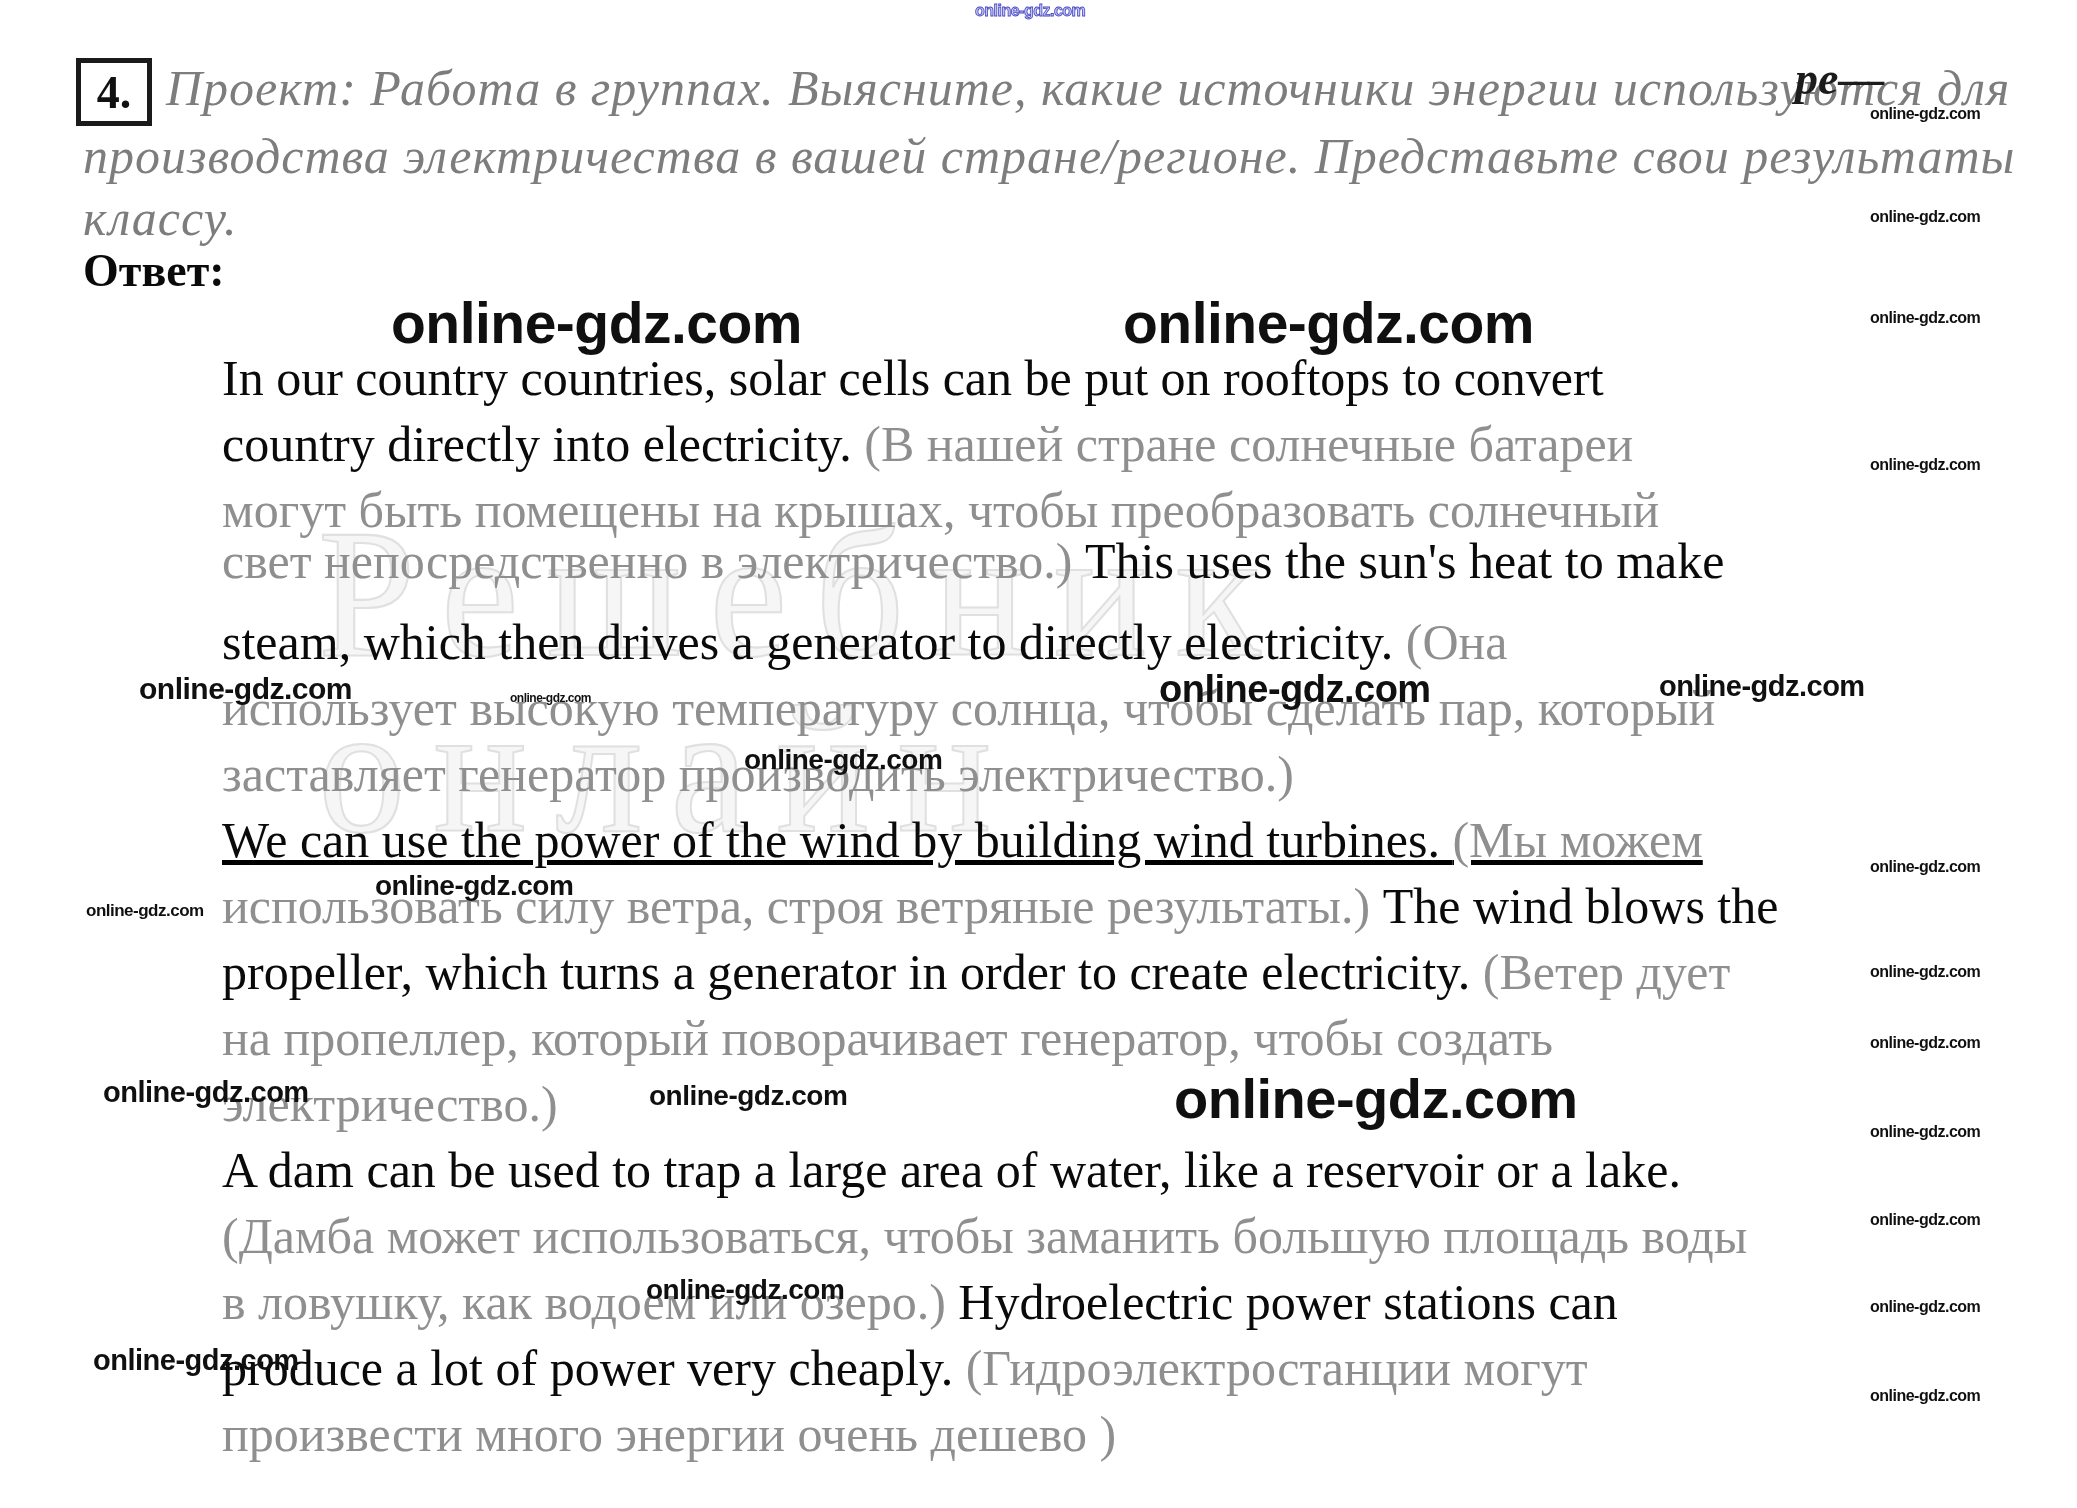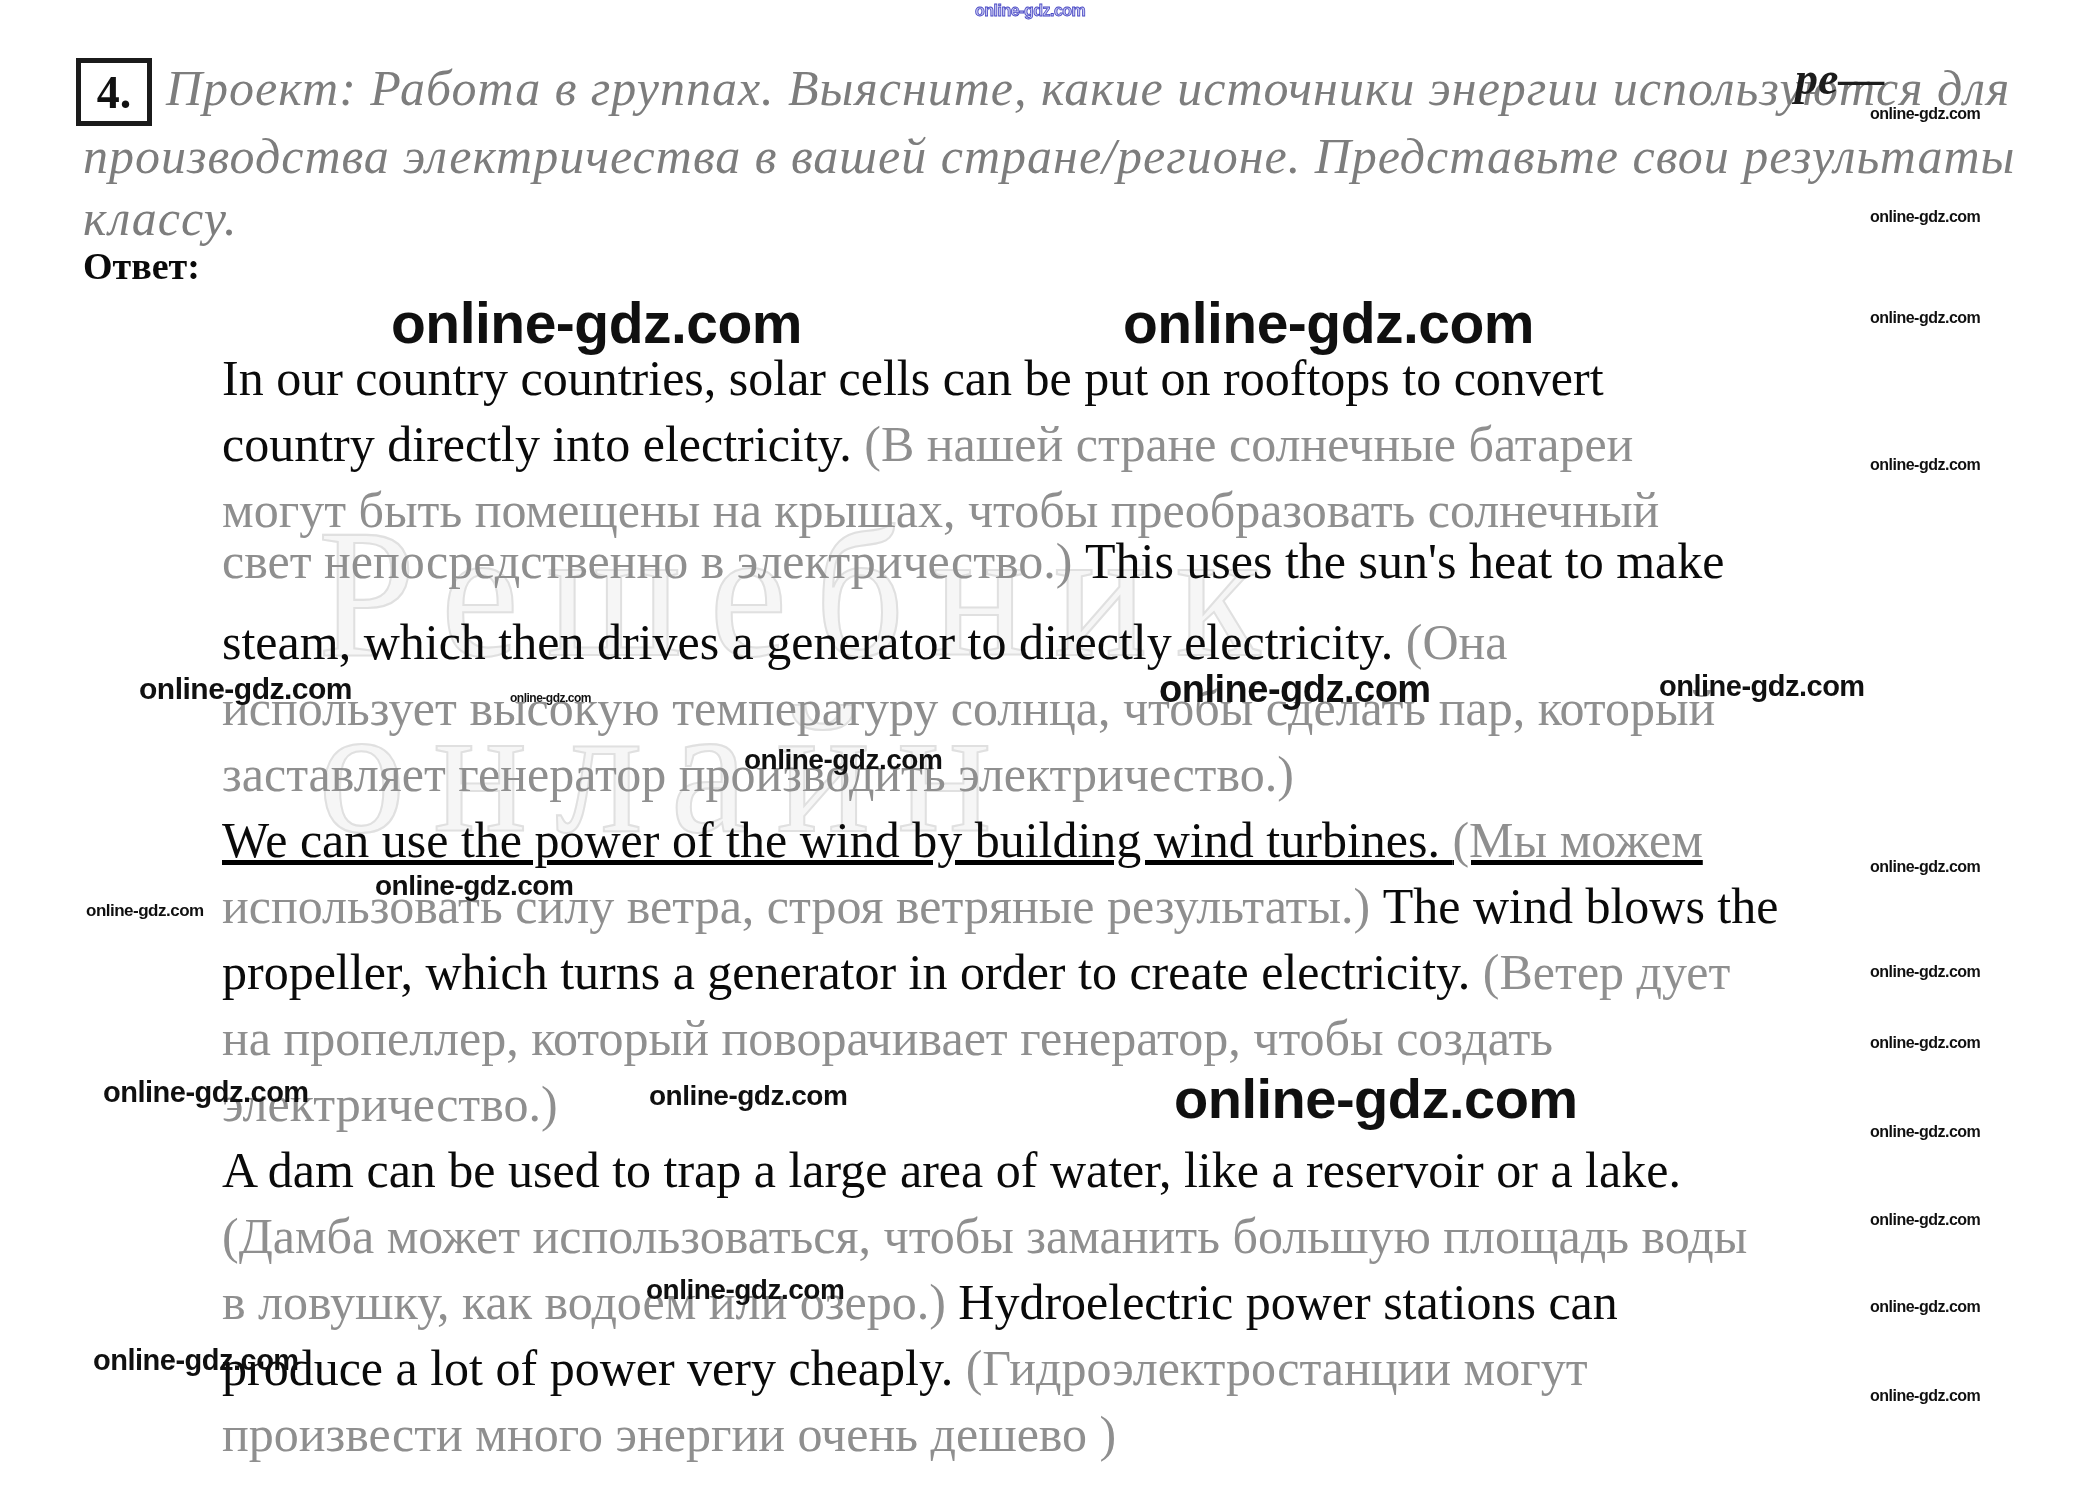--- a/index.html
+++ b/index.html
@@ -33,21 +33,21 @@
   #stmt-0{left:166px;top:52px;margin-top:6px;}
   #stmt-1{left:83px;top:126px;}
   #stmt-2{left:83px;top:188px;}
   .corner-fragment{
     position:absolute;left:1795px;top:52px;z-index:2;
     font-style:italic;font-weight:bold;font-size:46px;color:#1c1c1c;white-space:nowrap;
   }
   
   .answer-label{
     position:absolute;left:83px;top:244px;z-index:3;
-    font-weight:bold;font-size:38px;color:#0a0a0a;
+    font-weight:bold;font-size:46px;color:#0a0a0a;
   }
   .answer-line{
     position:absolute;left:222px;z-index:2;white-space:nowrap;
     font-size:50px;line-height:66px;
   }
   .seg-en{color:#0a0a0a;}
   .seg-ru{color:#8f8f8f;}
   
   .wm{
     position:absolute;z-index:4;white-space:nowrap;

